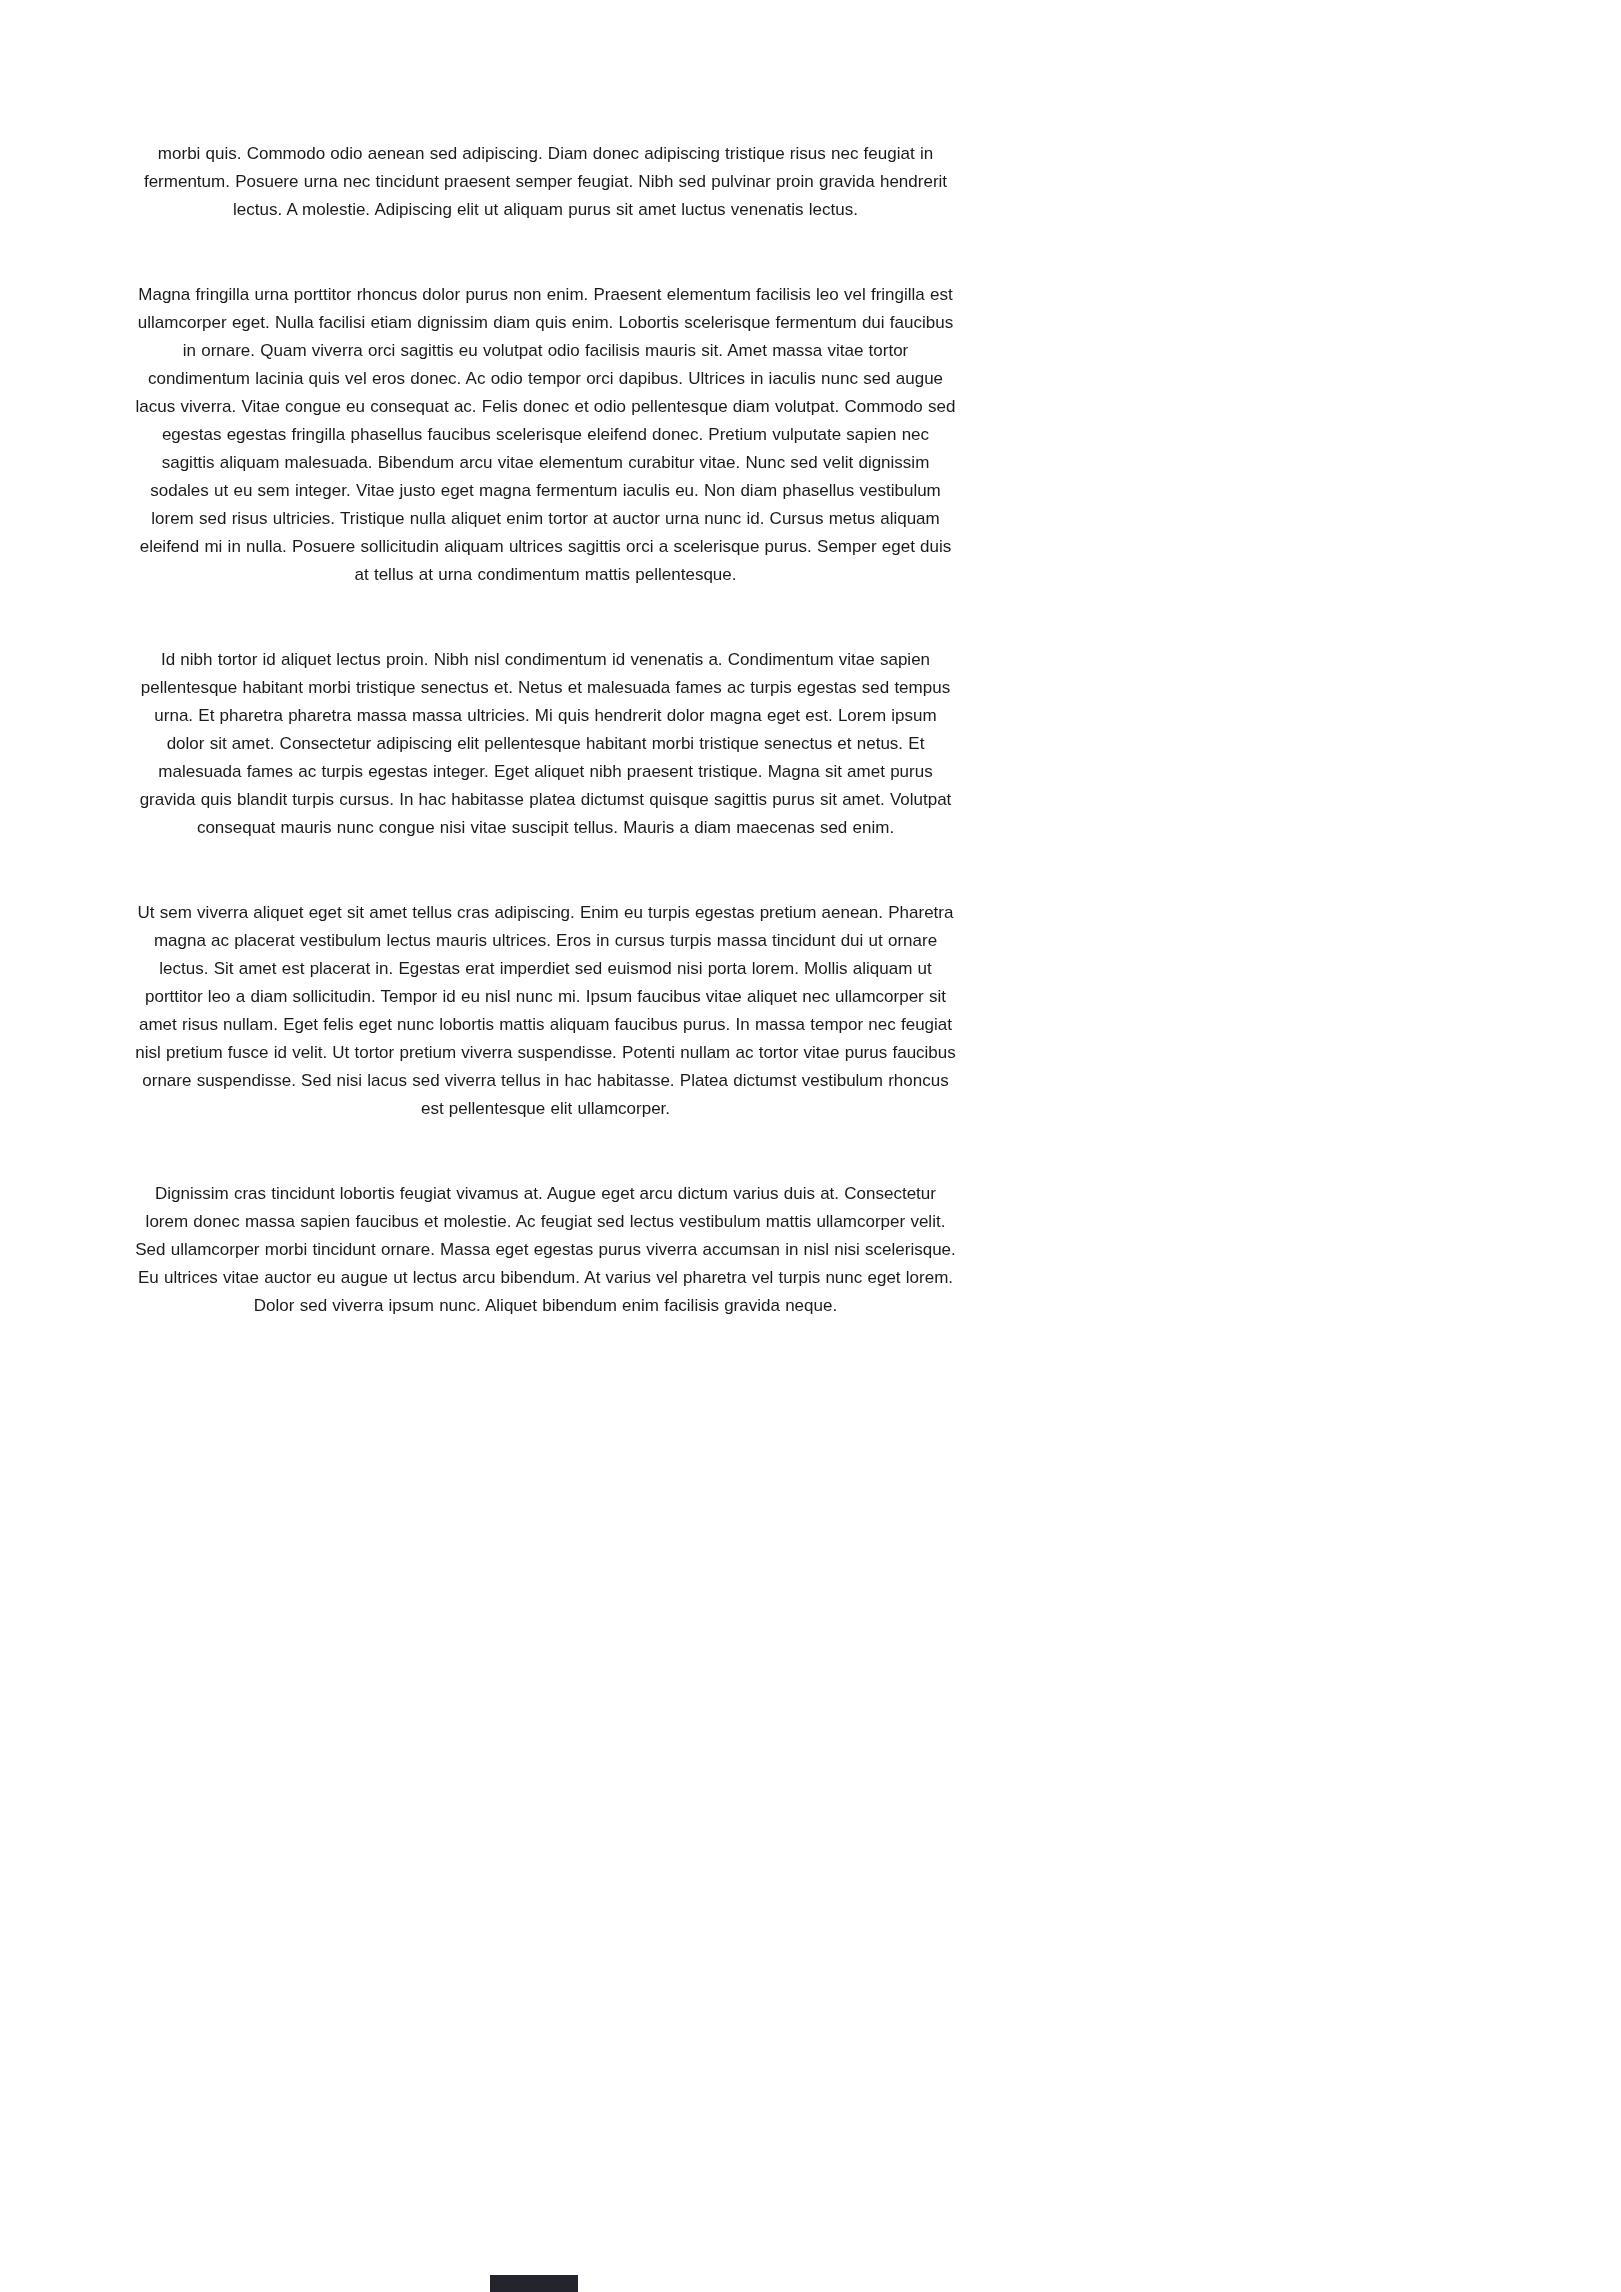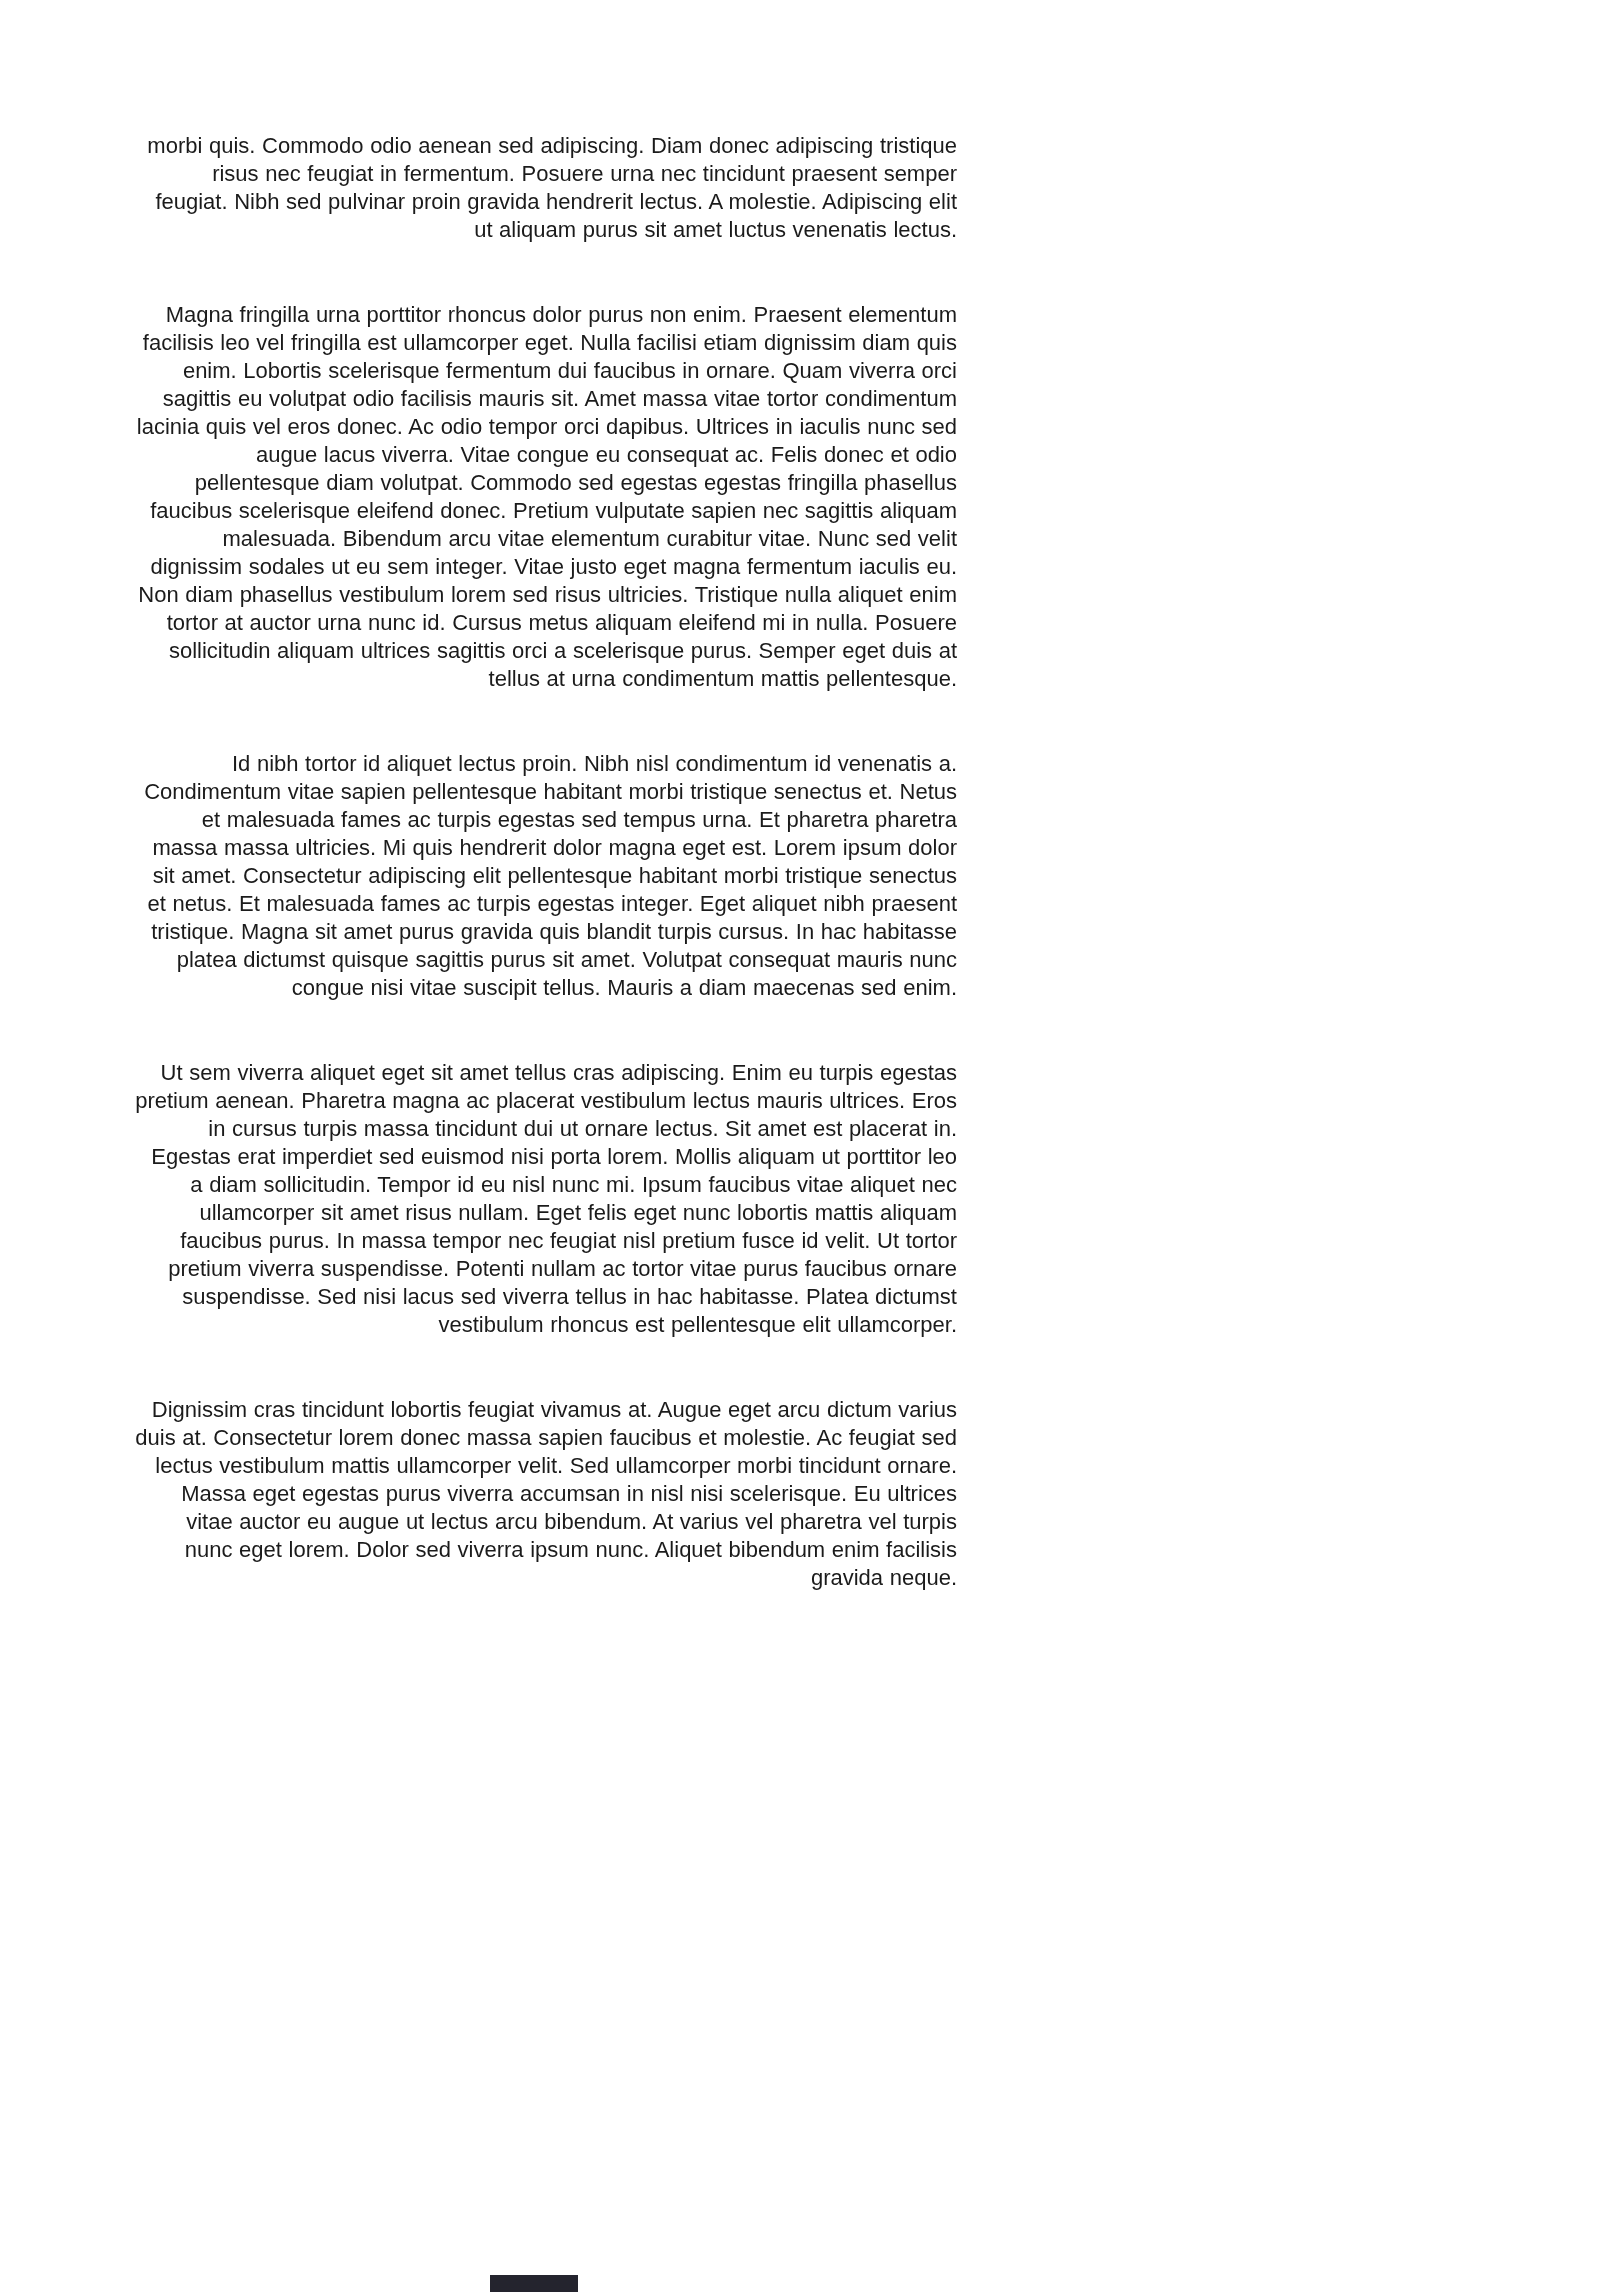--- a/index.html
+++ b/index.html
@@ -15,26 +15,26 @@
   .page {
     position: relative;
     width: 1621px;
     height: 2293px;
     background: #ffffff;
   }
 
   .doc-body {
     position: absolute;
     left: 134px;
-    top: 132px;
+    top: 140px;
     width: 823px;
     color: #1b1b1b;
-    font-size: 22px;
+    font-size: 17px;
     line-height: 28px;
-    text-align: right;
+    text-align: center;
   }
 
   .doc-body p {
     margin: 0 0 57px 0;
     word-spacing: 0.5px;
   }
 
   .taskbar-fragment {
     position: absolute;
     left: 490px;

